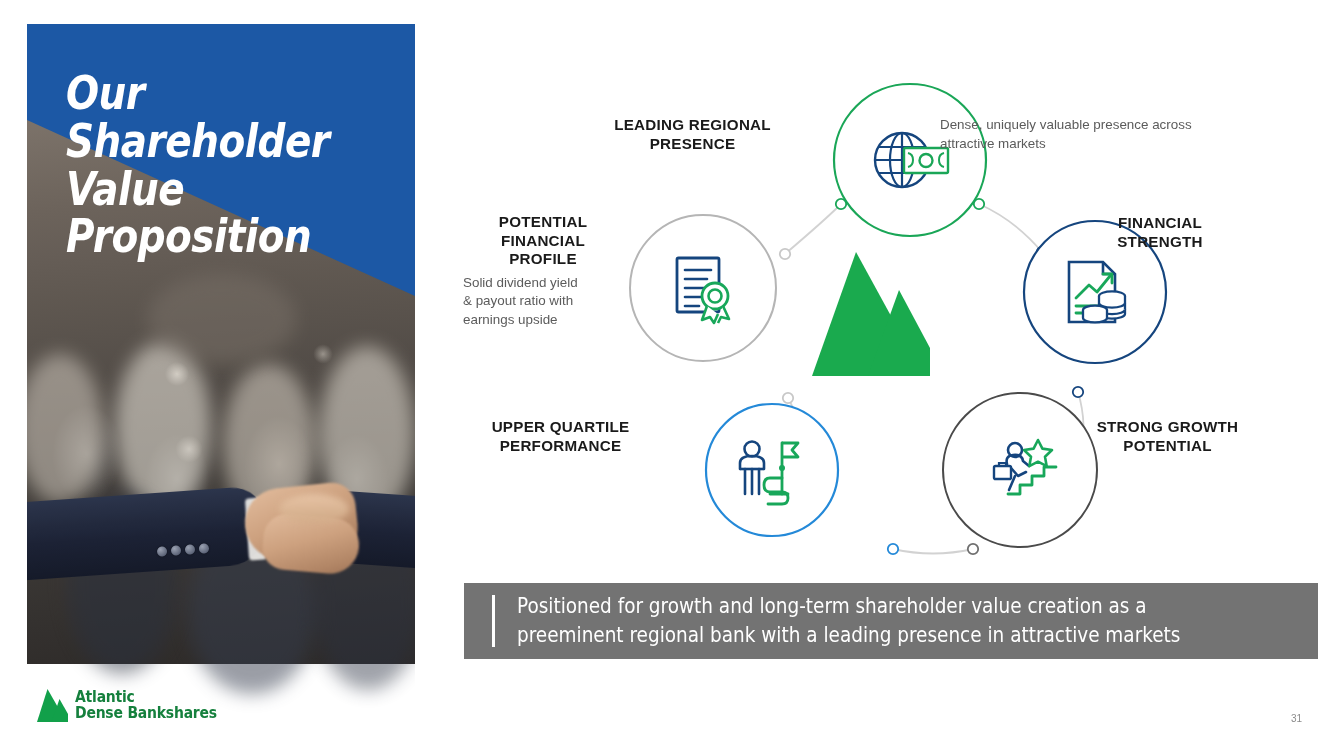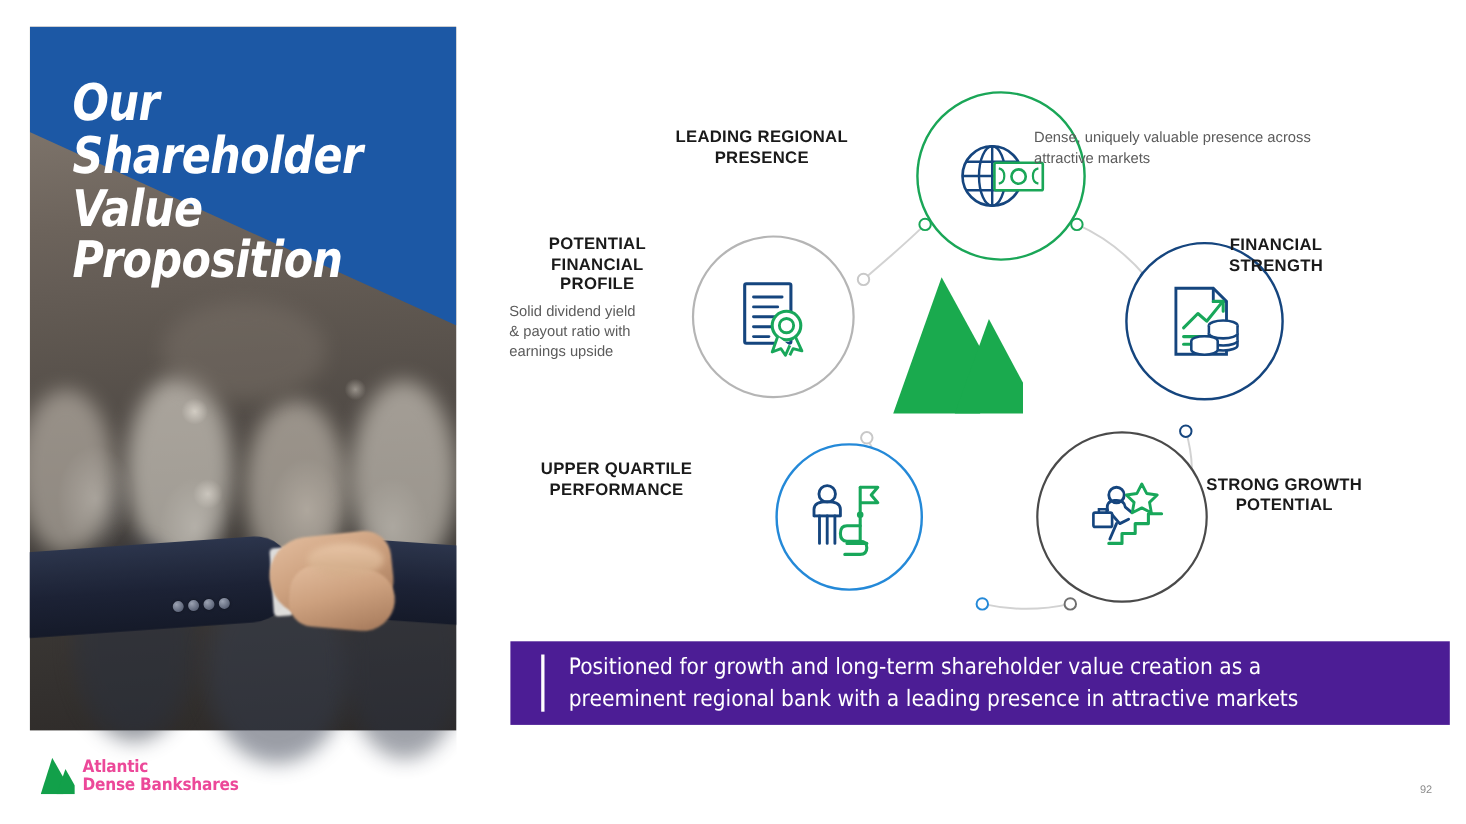--- a/index.html
+++ b/index.html
@@ -52,44 +52,44 @@
 
   #deck-title{position:absolute;left:39px;top:46px;width:330px;color:#ffffff;
       font-family:"DejaVu Sans Condensed","Liberation Sans",sans-serif;
       font-weight:bold;font-size:46px;line-height:1.04;letter-spacing:-.5px;
       transform:scaleX(.94);transform-origin:left top;white-space:pre-line;}
 
   
   #logo{position:absolute;left:37px;top:689px;display:flex;align-items:center;gap:7px;}
   #logo .mark{width:31px;height:33px;flex:none;}
   #logo .word{font-family:"DejaVu Sans Condensed","Liberation Sans",sans-serif;
-      font-weight:bold;font-size:15.5px;line-height:1.02;color:#ec4899;letter-spacing:-.2px;}
+      font-weight:bold;font-size:15.5px;line-height:1.02;color:#15803d;letter-spacing:-.2px;}
 
   #page-number{position:absolute;right:31px;top:713px;font-size:10px;color:#8b8b8b;}
 
   
   #diagram{position:absolute;left:455px;top:80px;width:870px;height:480px;}
   #diagram svg{position:absolute;left:0;top:0;}
 
   .lbl{position:absolute;}
   .lbl .hd{font-size:15.2px;font-weight:bold;color:#1a1a1a;line-height:1.22;
            letter-spacing:.25px;white-space:pre-line;text-align:center;}
   .lbl .bd{font-size:13.4px;color:#5b5b5b;line-height:1.38;margin-top:5px;white-space:pre-line;}
   .lbl.plain .bd{margin-top:0;}
 
   #lbl-leading{left:130px;top:36px;width:215px;}
   #lbl-leading .hd{white-space:pre-line;}
   #lbl-dense{left:485px;top:36px;width:320px;}
   #lbl-attractive{left:8px;top:133px;width:160px;}
   #lbl-financial{left:605px;top:134px;width:200px;}
   #lbl-upper{left:8px;top:338px;width:195px;}
-  #lbl-strong{left:605px;top:352px;width:215px;}
-
-  
-  #banner{position:absolute;left:464px;top:583px;width:854px;height:76px;background:#4c1d95;
+  #lbl-strong{left:605px;top:338px;width:215px;}
+
+  
+  #banner{position:absolute;left:464px;top:583px;width:854px;height:76px;background:#737373;
       display:flex;align-items:center;}
   #banner .accent{width:3px;height:52px;background:#ffffff;margin-left:28px;flex:none;}
   #banner .txt{margin-left:22px;color:#ffffff;font-size:20.5px;line-height:1.42;
       font-family:"DejaVu Sans Condensed","Liberation Sans",sans-serif;white-space:pre-line;}
 </style>
 </head>
 <body>
 
 <div id="left-panel">
   <div class="photo">
@@ -127,21 +127,21 @@
   <svg class="mark" viewBox="0 0 31 33">
     <polygon points="10.5,0 20.5,17.5 20.5,33 0,33" fill="#12a04a"></polygon>
     <polygon points="22.5,10 31,25 31,33 14.5,33" fill="#12a04a"></polygon>
   </svg>
   <div class="word">
     <div>Atlantic</div>
     <div>Dense Bankshares</div>
   </div>
 </div>
 
-<div id="page-number">92</div>
+<div id="page-number">31</div>
 
 <div id="diagram">
   <svg width="870" height="480" viewBox="0 0 870 480">
     <defs>
       <g id="ic-globe">
         <circle cx="0" cy="0" r="27" fill="none" stroke="#15457e" stroke-width="2.4"></circle>
         <ellipse cx="0" cy="0" rx="12" ry="27" fill="none" stroke="#15457e" stroke-width="2.2"></ellipse>
         <line x1="-27" y1="0" x2="27" y2="0" stroke="#15457e" stroke-width="2.2"></line>
         <path d="M-24,-13 H24 M-24,13 H24" fill="none" stroke="#15457e" stroke-width="2.2"></path>
         <line x1="0" y1="-27" x2="0" y2="27" stroke="#15457e" stroke-width="2.2"></line>

